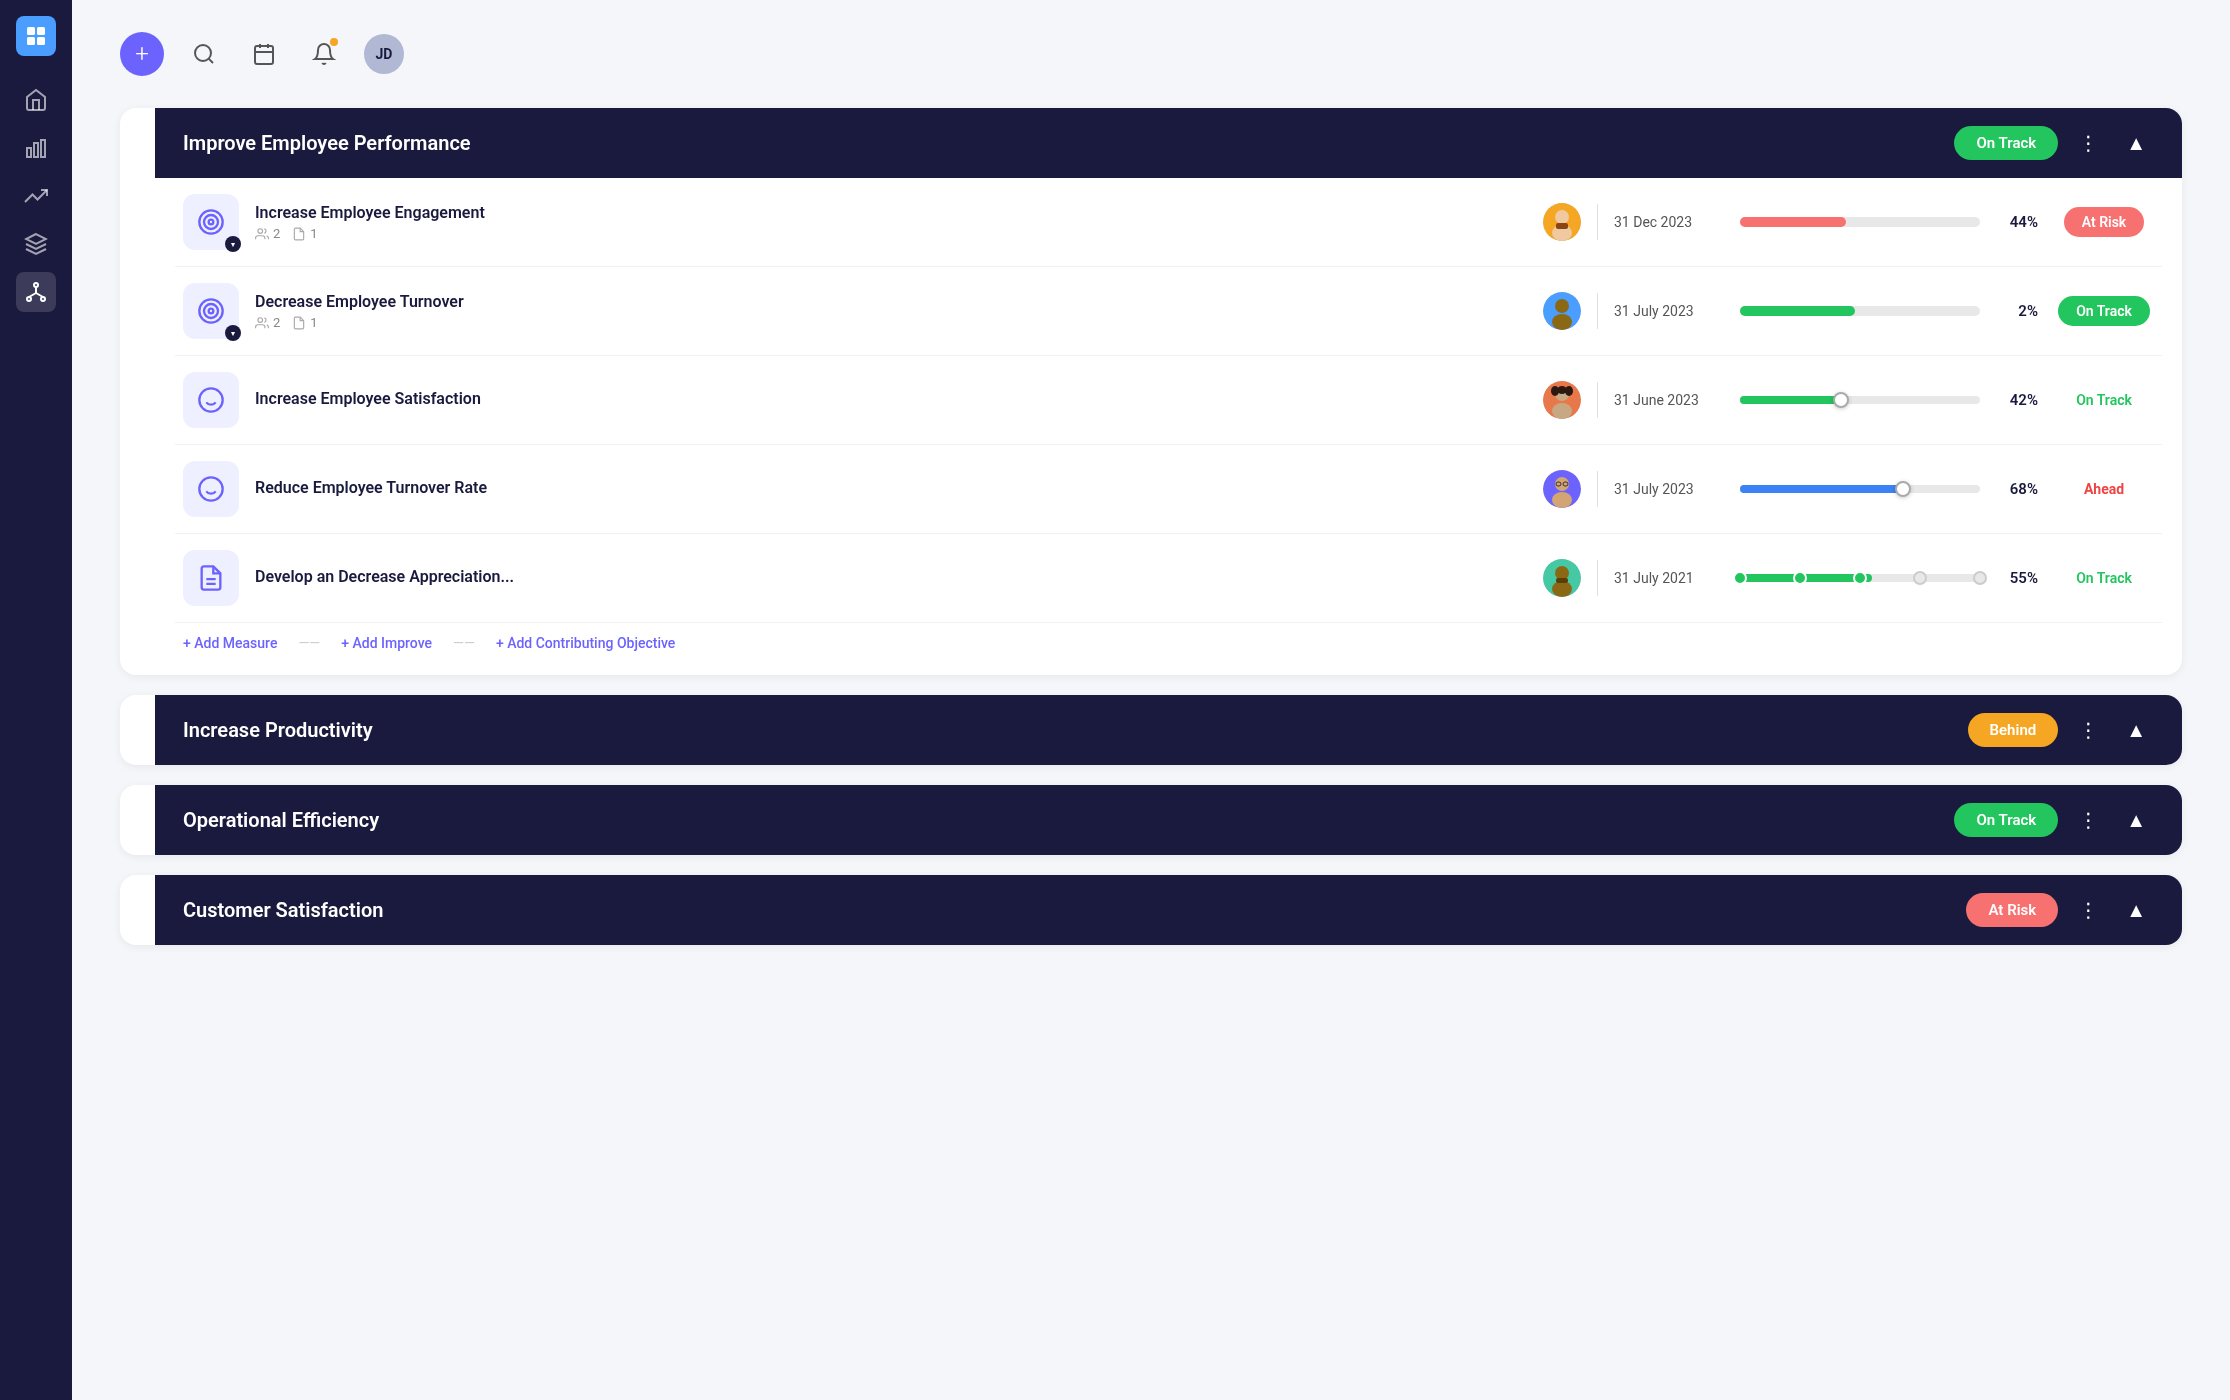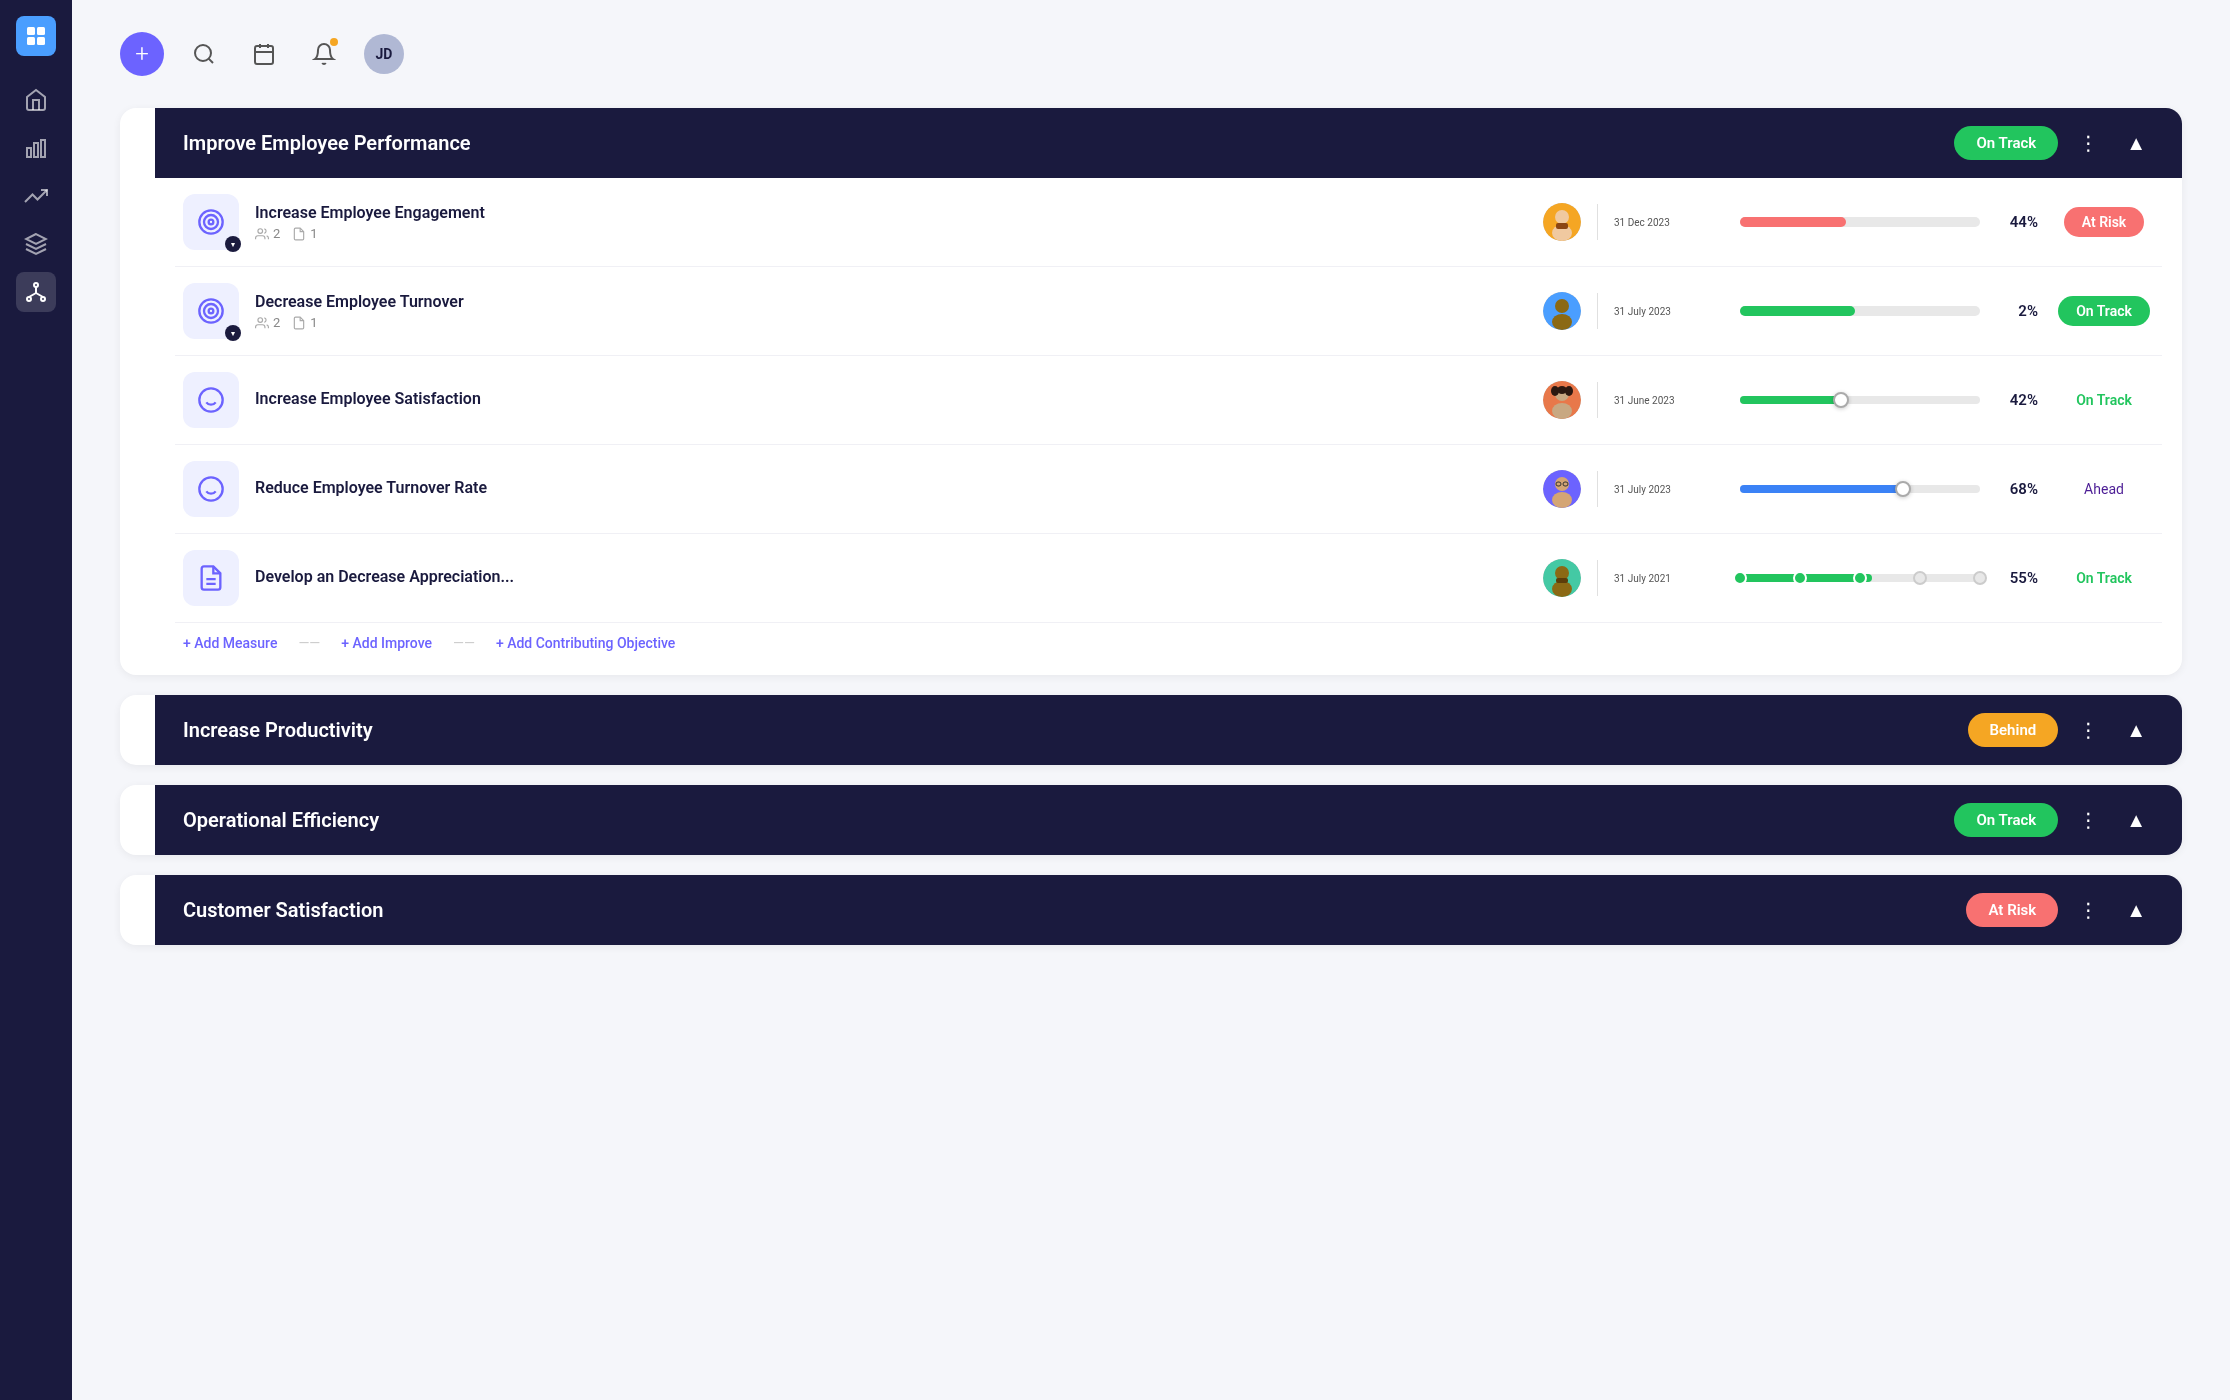--- a/index.html
+++ b/index.html
@@ -250,21 +250,21 @@
       justify-content: center;
       overflow: hidden;
     }
     .divider-line {
       width: 1px;
       height: 36px;
       background: #e0e0e0;
       flex-shrink: 0;
     }
     .obj-date {
-      font-size: 10px;
+      font-size: 14px;
       color: #555;
       white-space: nowrap;
       min-width: 110px;
       flex-shrink: 0;
     }
     .progress-wrap {
       flex: 1;
       min-width: 180px;
       max-width: 240px;
     }
@@ -341,21 +341,21 @@
     .obj-status-badge {
       padding: 7px 18px;
       border-radius: 20px;
       font-size: 14px;
       font-weight: 600;
       display: inline-block;
     }
     .obj-status-badge.at-risk { background: #f87171; color: white; }
     .obj-status-badge.on-track-text { color: #22c55e; font-weight: 600; background: transparent; }
     .obj-status-badge.on-track { background: #22c55e; color: white; }
-    .obj-status-badge.ahead { color: #4c1d95; font-weight: 400; background: transparent; }
+    .obj-status-badge.ahead { color: #ef4444; font-weight: 700; background: transparent; }
 
     
     .add-links {
       display: flex;
       align-items: center;
       gap: 9px;
       padding: 12px 8px 4px;
       flex-wrap: wrap;
     }
     .add-link {

